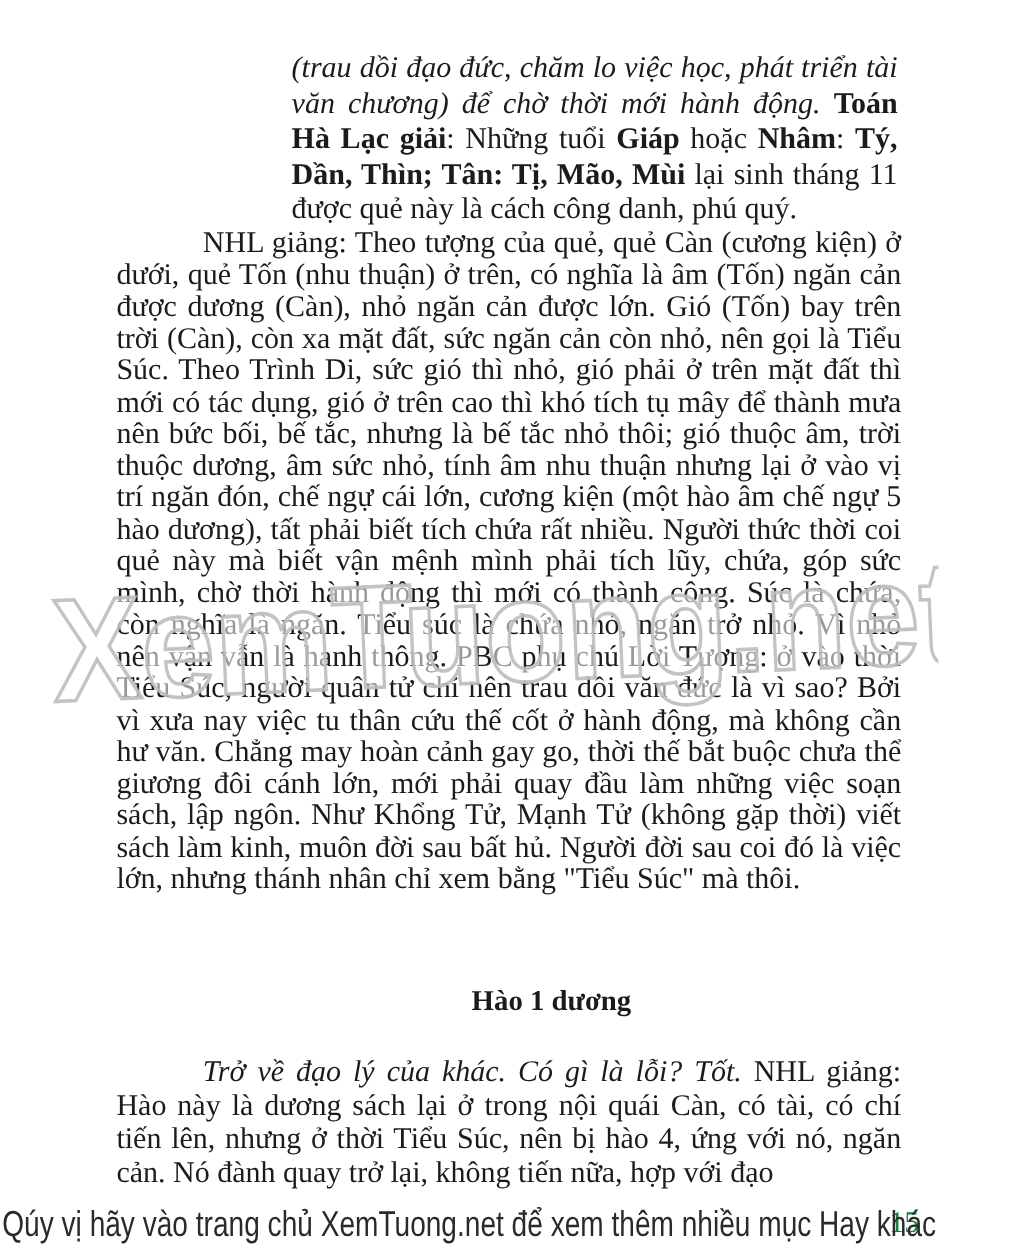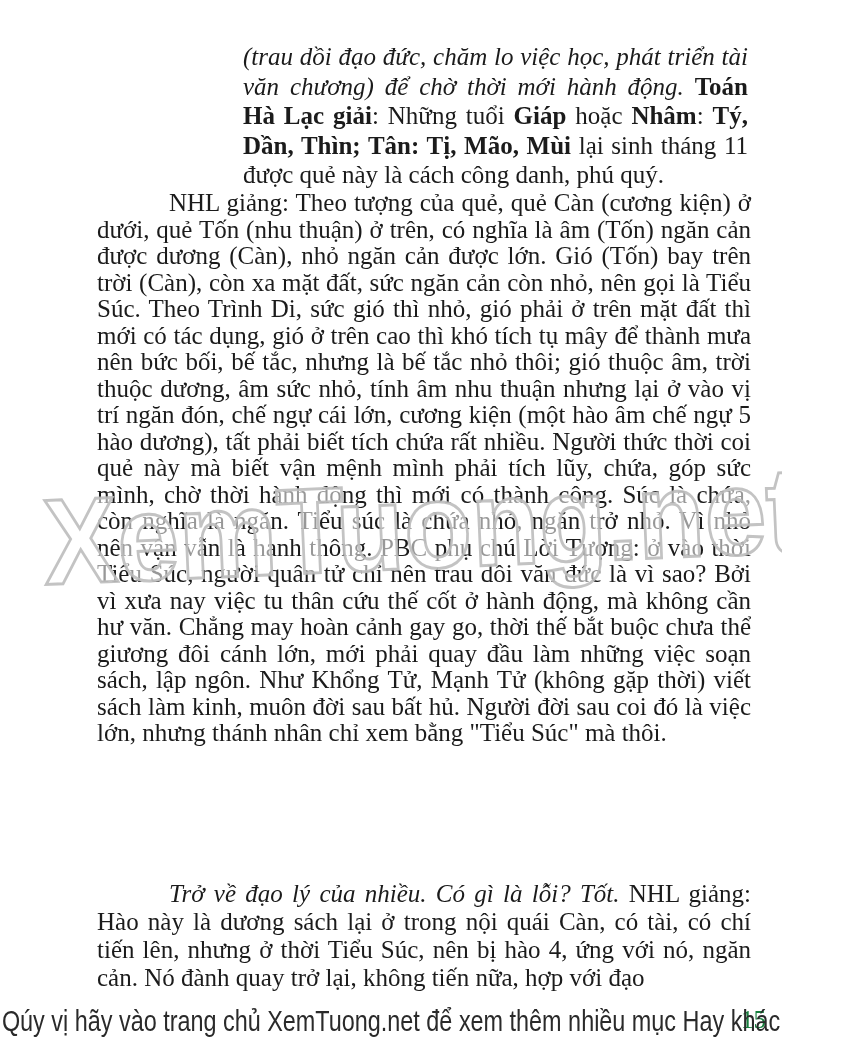--- a/index.html
+++ b/index.html
@@ -73,22 +73,23 @@
 </style>
 </head>
 <body>
 
 <div class="page">
 
   <div class="quote-block"><span style="font-style: italic;">(trau dồi đạo đức, chăm lo việc học, phát triển tài văn chương) để chờ thời mới hành động. </span><span style="font-weight: bold;">Toán Hà Lạc giải</span><span>: Những tuổi </span><span style="font-weight: bold;">Giáp</span><span> hoặc </span><span style="font-weight: bold;">Nhâm</span><span>: </span><span style="font-weight: bold;">Tý, Dần, Thìn; Tân: Tị, Mão, Mùi</span><span> lại sinh tháng 11 được quẻ này là cách công danh, phú quý.</span></div>
 
   <div class="para para-nhl"><span>NHL giảng: Theo tượng của quẻ, quẻ Càn (cương kiện) ở dưới, quẻ Tốn (nhu thuận) ở trên, có nghĩa là âm (Tốn) ngăn cản được dương (Càn), nhỏ ngăn cản được lớn. Gió (Tốn) bay trên trời (Càn), còn xa mặt đất, sức ngăn cản còn nhỏ, nên gọi là Tiểu Súc. Theo Trình Di, sức gió thì nhỏ, gió phải ở trên mặt đất thì mới có tác dụng, gió ở trên cao thì khó tích tụ mây để thành mưa nên bức bối, bế tắc, nhưng là bế tắc nhỏ thôi; gió thuộc âm, trời thuộc dương, âm sức nhỏ, tính âm nhu thuận nhưng lại ở vào vị trí ngăn đón, chế ngự cái lớn, cương kiện (một hào âm chế ngự 5 hào dương), tất phải biết tích chứa rất nhiều. Người thức thời coi quẻ này mà biết vận mệnh mình phải tích lũy, chứa, góp sức mình, chờ thời hành động thì mới có thành công. Súc là chứa, còn nghĩa là ngăn. Tiểu súc là chứa nhỏ, ngăn trở nhỏ. Vì nhỏ nên vận vẫn là hanh thông. PBC phụ chú Lời Tượng: ở vào thời Tiểu Súc, người quân tử chỉ nên trau dồi văn đức là vì sao? Bởi vì xưa nay việc tu thân cứu thế cốt ở hành động, mà không cần hư văn. Chẳng may hoàn cảnh gay go, thời thế bắt buộc chưa thể giương đôi cánh lớn, mới phải quay đầu làm những việc soạn sách, lập ngôn. Như Khổng Tử, Mạnh Tử (không gặp thời) viết sách làm kinh, muôn đời sau bất hủ. Người đời sau coi đó là việc lớn, nhưng thánh nhân chỉ xem bằng "Tiểu Súc" mà thôi.</span></div>
 
+  <div class="heading">Hào 1 dương</div>
 
-  <div class="para para-hao1"><span style="font-style: italic;">Trở về đạo lý của nhiều. Có gì là lỗi? Tốt.</span><span> NHL giảng: Hào này là dương sách lại ở trong nội quái Càn, có tài, có chí tiến lên, nhưng ở thời Tiểu Súc, nên bị hào 4, ứng với nó, ngăn cản. Nó đành quay trở lại, không tiến nữa, hợp với đạo</span></div>
+  <div class="para para-hao1"><span style="font-style: italic;">Trở về đạo lý của khác. Có gì là lỗi? Tốt.</span><span> NHL giảng: Hào này là dương sách lại ở trong nội quái Càn, có tài, có chí tiến lên, nhưng ở thời Tiểu Súc, nên bị hào 4, ứng với nó, ngăn cản. Nó đành quay trở lại, không tiến nữa, hợp với đạo</span></div>
 
   <div class="page-number">15</div>
 
   <div class="footer-banner">Qúy vị hãy vào trang chủ XemTuong.net để xem thêm nhiều mục Hay khác</div>
 
   <svg class="watermark-svg" width="850" height="240" viewBox="0 0 850 240">
     <text x="425" y="140" text-anchor="middle" textLength="760" lengthAdjust="spacingAndGlyphs" font-family="Liberation Sans, DejaVu Sans, sans-serif" font-size="122" font-weight="bold" fill="#ffffff" fill-opacity="0.55" stroke="#bdbdbd" stroke-opacity="0.9" stroke-width="3" transform="rotate(-2.5 425 140)">XemTuong.net</text>
   </svg>
 
 </div>

